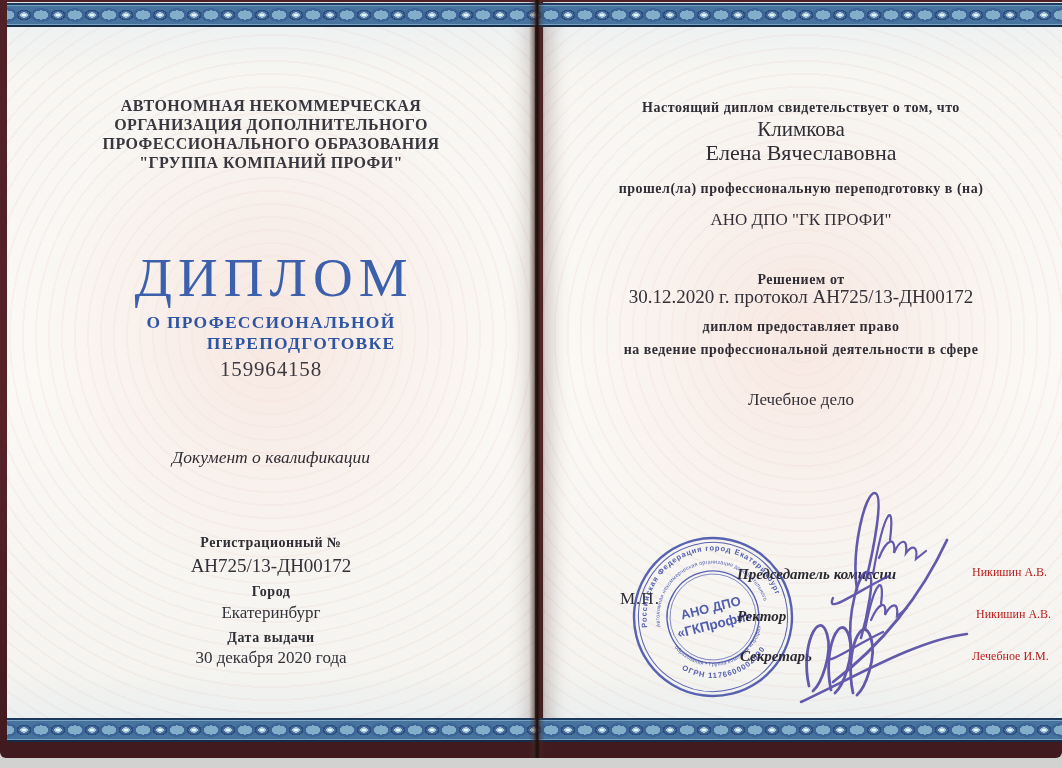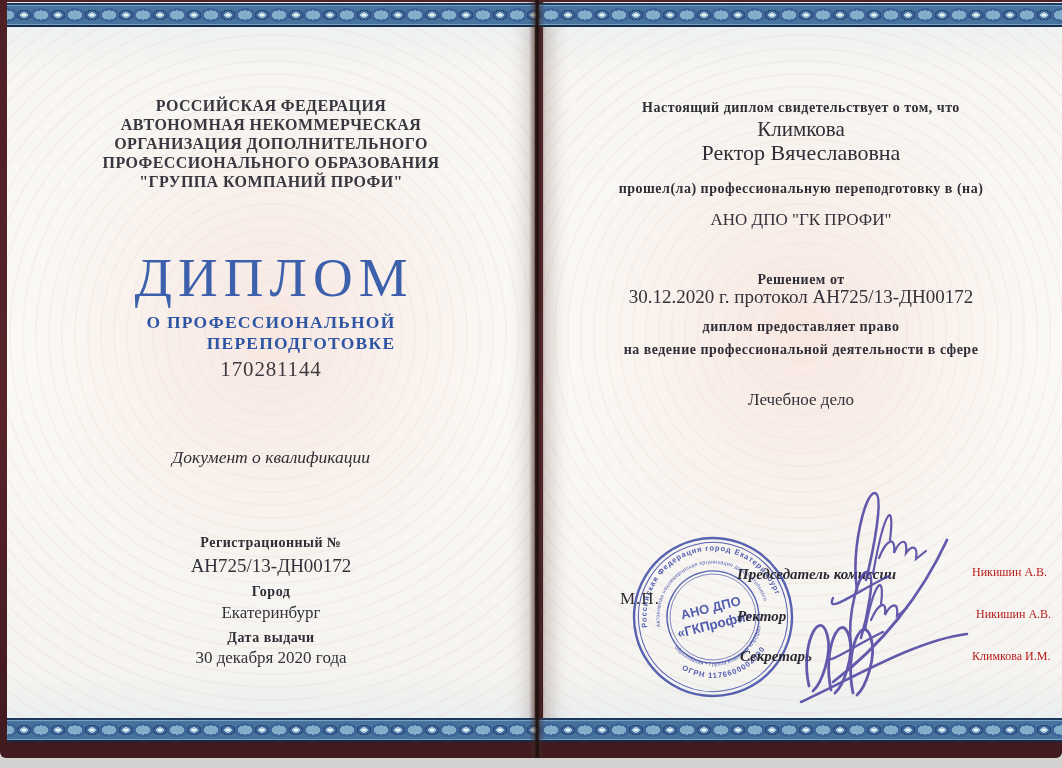--- a/index.html
+++ b/index.html
@@ -68,43 +68,42 @@
 
 <div class="page page-left"></div>
 <div class="page page-right"></div>
 
 <div class="band band-top"></div>
 <div class="band band-bottom"></div>
 <div class="spine"></div>
 
 <div class="content lp">
   <div class="abs hdr" style="top:96px;">
-    <div>РОССИЙСКАЯ ФЕДЕРАЦИЯ</div>
     <div>АВТОНОМНАЯ НЕКОММЕРЧЕСКАЯ</div>
     <div>ОРГАНИЗАЦИЯ ДОПОЛНИТЕЛЬНОГО</div>
     <div>ПРОФЕССИОНАЛЬНОГО ОБРАЗОВАНИЯ</div>
     <div>"ГРУППА КОМПАНИЙ ПРОФИ"</div>
   </div>
   <div class="abs title" style="top:246px;">ДИПЛОМ</div>
   <div class="abs subtitle" style="top:312px;">О ПРОФЕССИОНАЛЬНОЙ</div>
   <div class="abs subtitle" style="top:333px;padding-left:30px;">ПЕРЕПОДГОТОВКЕ</div>
-  <div class="abs dipnum" style="top:357px;">170281144</div>
+  <div class="abs dipnum" style="top:357px;">159964158</div>
   <div class="abs qualnote" style="top:447px;">Документ о квалификации</div>
   <div class="abs smallcap" style="top:535px;">Регистрационный №</div>
   <div class="abs val-lg" style="top:555px;">АН725/13-ДН00172</div>
   <div class="abs smallcap" style="top:584px;">Город</div>
   <div class="abs val" style="top:603px;">Екатеринбург</div>
   <div class="abs smallcap" style="top:630px;">Дата выдачи</div>
   <div class="abs val" style="top:648px;">30 декабря 2020 года</div>
 </div>
 
 <div class="content rp">
   <div class="abs smallcap" style="top:100px;">Настоящий диплом свидетельствует о том, что</div>
   <div class="abs name-lg" style="top:117px;">Климкова</div>
-  <div class="abs name-xl" style="top:140px;">Ректор Вячеславовна</div>
+  <div class="abs name-xl" style="top:140px;">Елена Вячеславовна</div>
   <div class="abs smallcap" style="top:181px;">прошел(ла) профессиональную переподготовку в (на)</div>
   <div class="abs val" style="top:210px;">АНО ДПО "ГК ПРОФИ"</div>
   <div class="abs smallcap" style="top:272px;">Решением от</div>
   <div class="abs val-lg" style="top:286px;">30.12.2020 г. протокол АН725/13-ДН00172</div>
   <div class="abs smallcap" style="top:319px;">диплом предоставляет право</div>
   <div class="abs smallcap" style="top:342px;">на ведение профессиональной деятельности в сфере</div>
   <div class="abs val" style="top:390px;">Лечебное дело</div>
 </div>
 
 <svg class="stamp" viewBox="0 0 170 170">
@@ -139,21 +138,21 @@
 </svg>
 
 <div class="mp">М.П.</div>
 
 <div class="role" style="left:737px;top:566px;">Председатель комиссии</div>
 <div class="role" style="left:737px;top:608px;">Ректор</div>
 <div class="role" style="left:740px;top:648px;">Секретарь</div>
 
 <div class="signame" style="left:972px;top:565px;">Никишин А.В.</div>
 <div class="signame" style="left:976px;top:607px;">Никишин А.В.</div>
-<div class="signame" style="left:972px;top:649px;">Климкова И.М.</div>
+<div class="signame" style="left:972px;top:649px;">Лечебное И.М.</div>
 
 <svg class="sigsvg" viewBox="0 0 195 230">
   <g fill="none" stroke="#4a3fa0" stroke-linecap="round" opacity="0.85">
 
     <path stroke-width="2.6" d="M62,112 C56,72 70,14 80,15 C89,17 79,70 71,102"></path>
     <path stroke-width="2.2" d="M78,96 C90,28 100,22 95,62"></path>
     <path stroke-width="2.2" d="M84,80 C92,60 101,58 99,75 C105,61 113,59 111,75 C117,67 123,67 121,81 L131,73"></path>
     <path stroke-width="2.4" d="M38,120 C30,138 64,112 94,98"></path>
 
     <path stroke-width="2.6" d="M56,168 C52,136 64,92 73,94 C81,96 72,140 66,160"></path>

